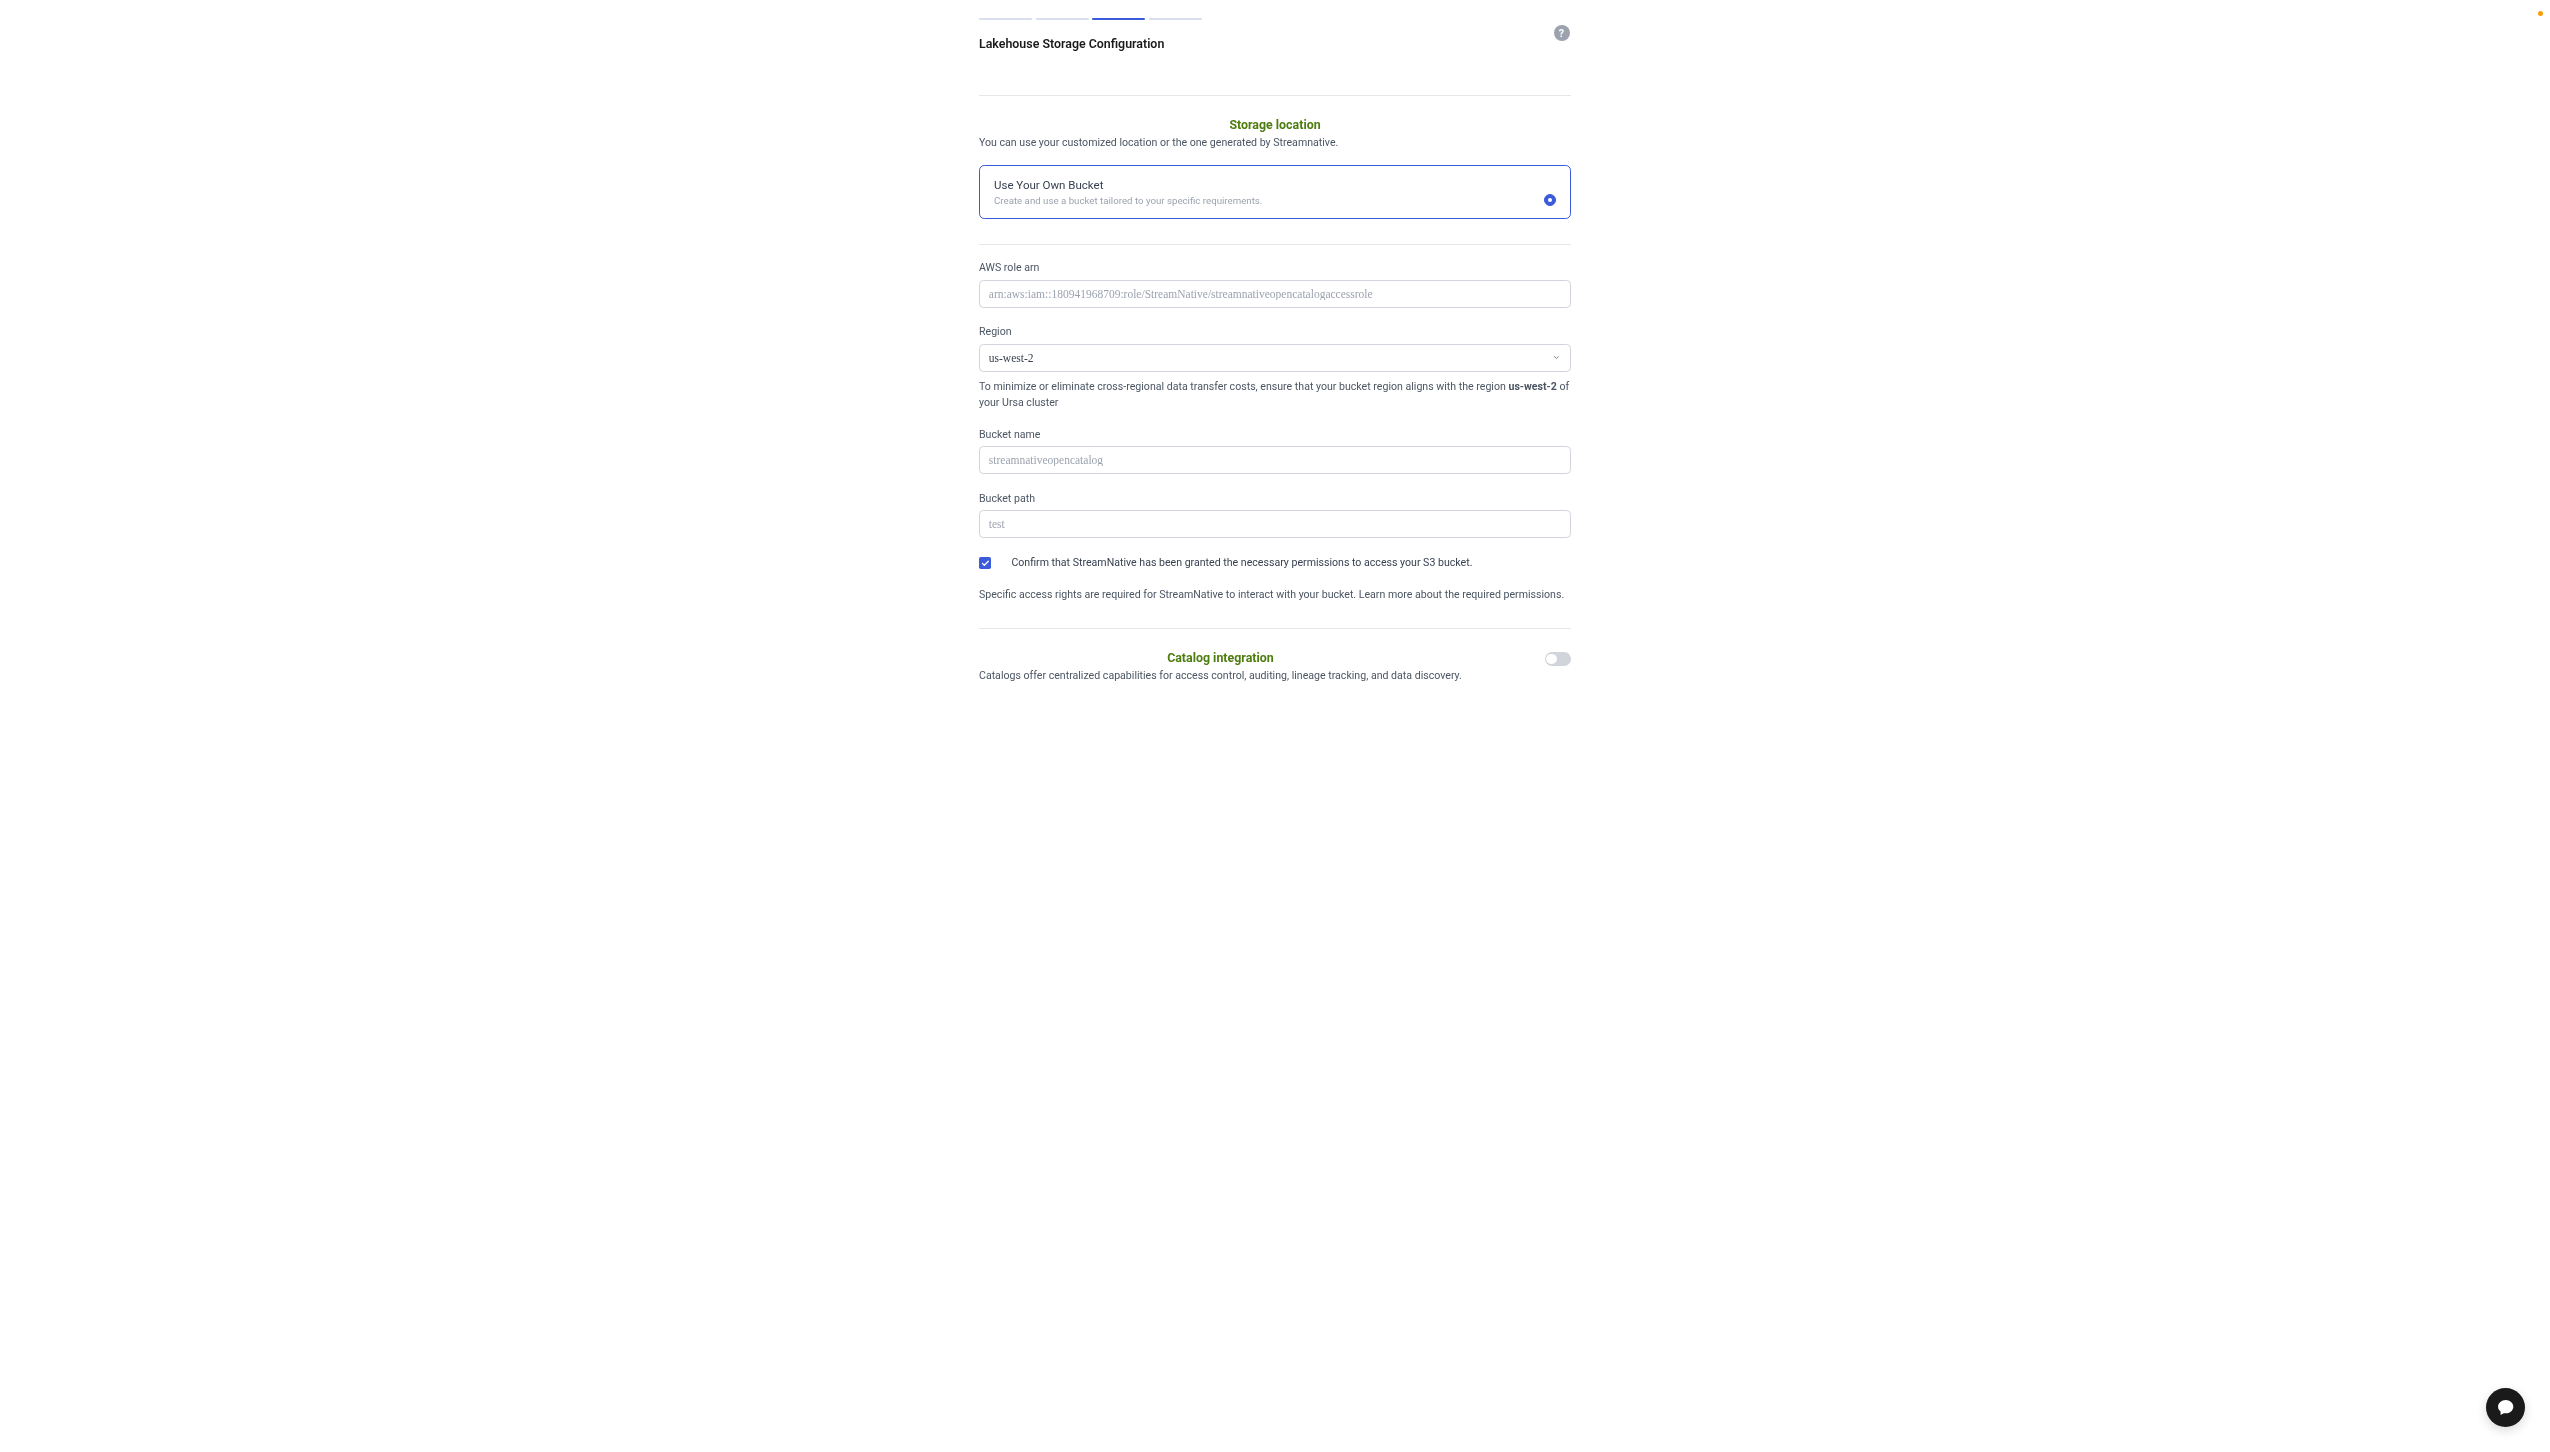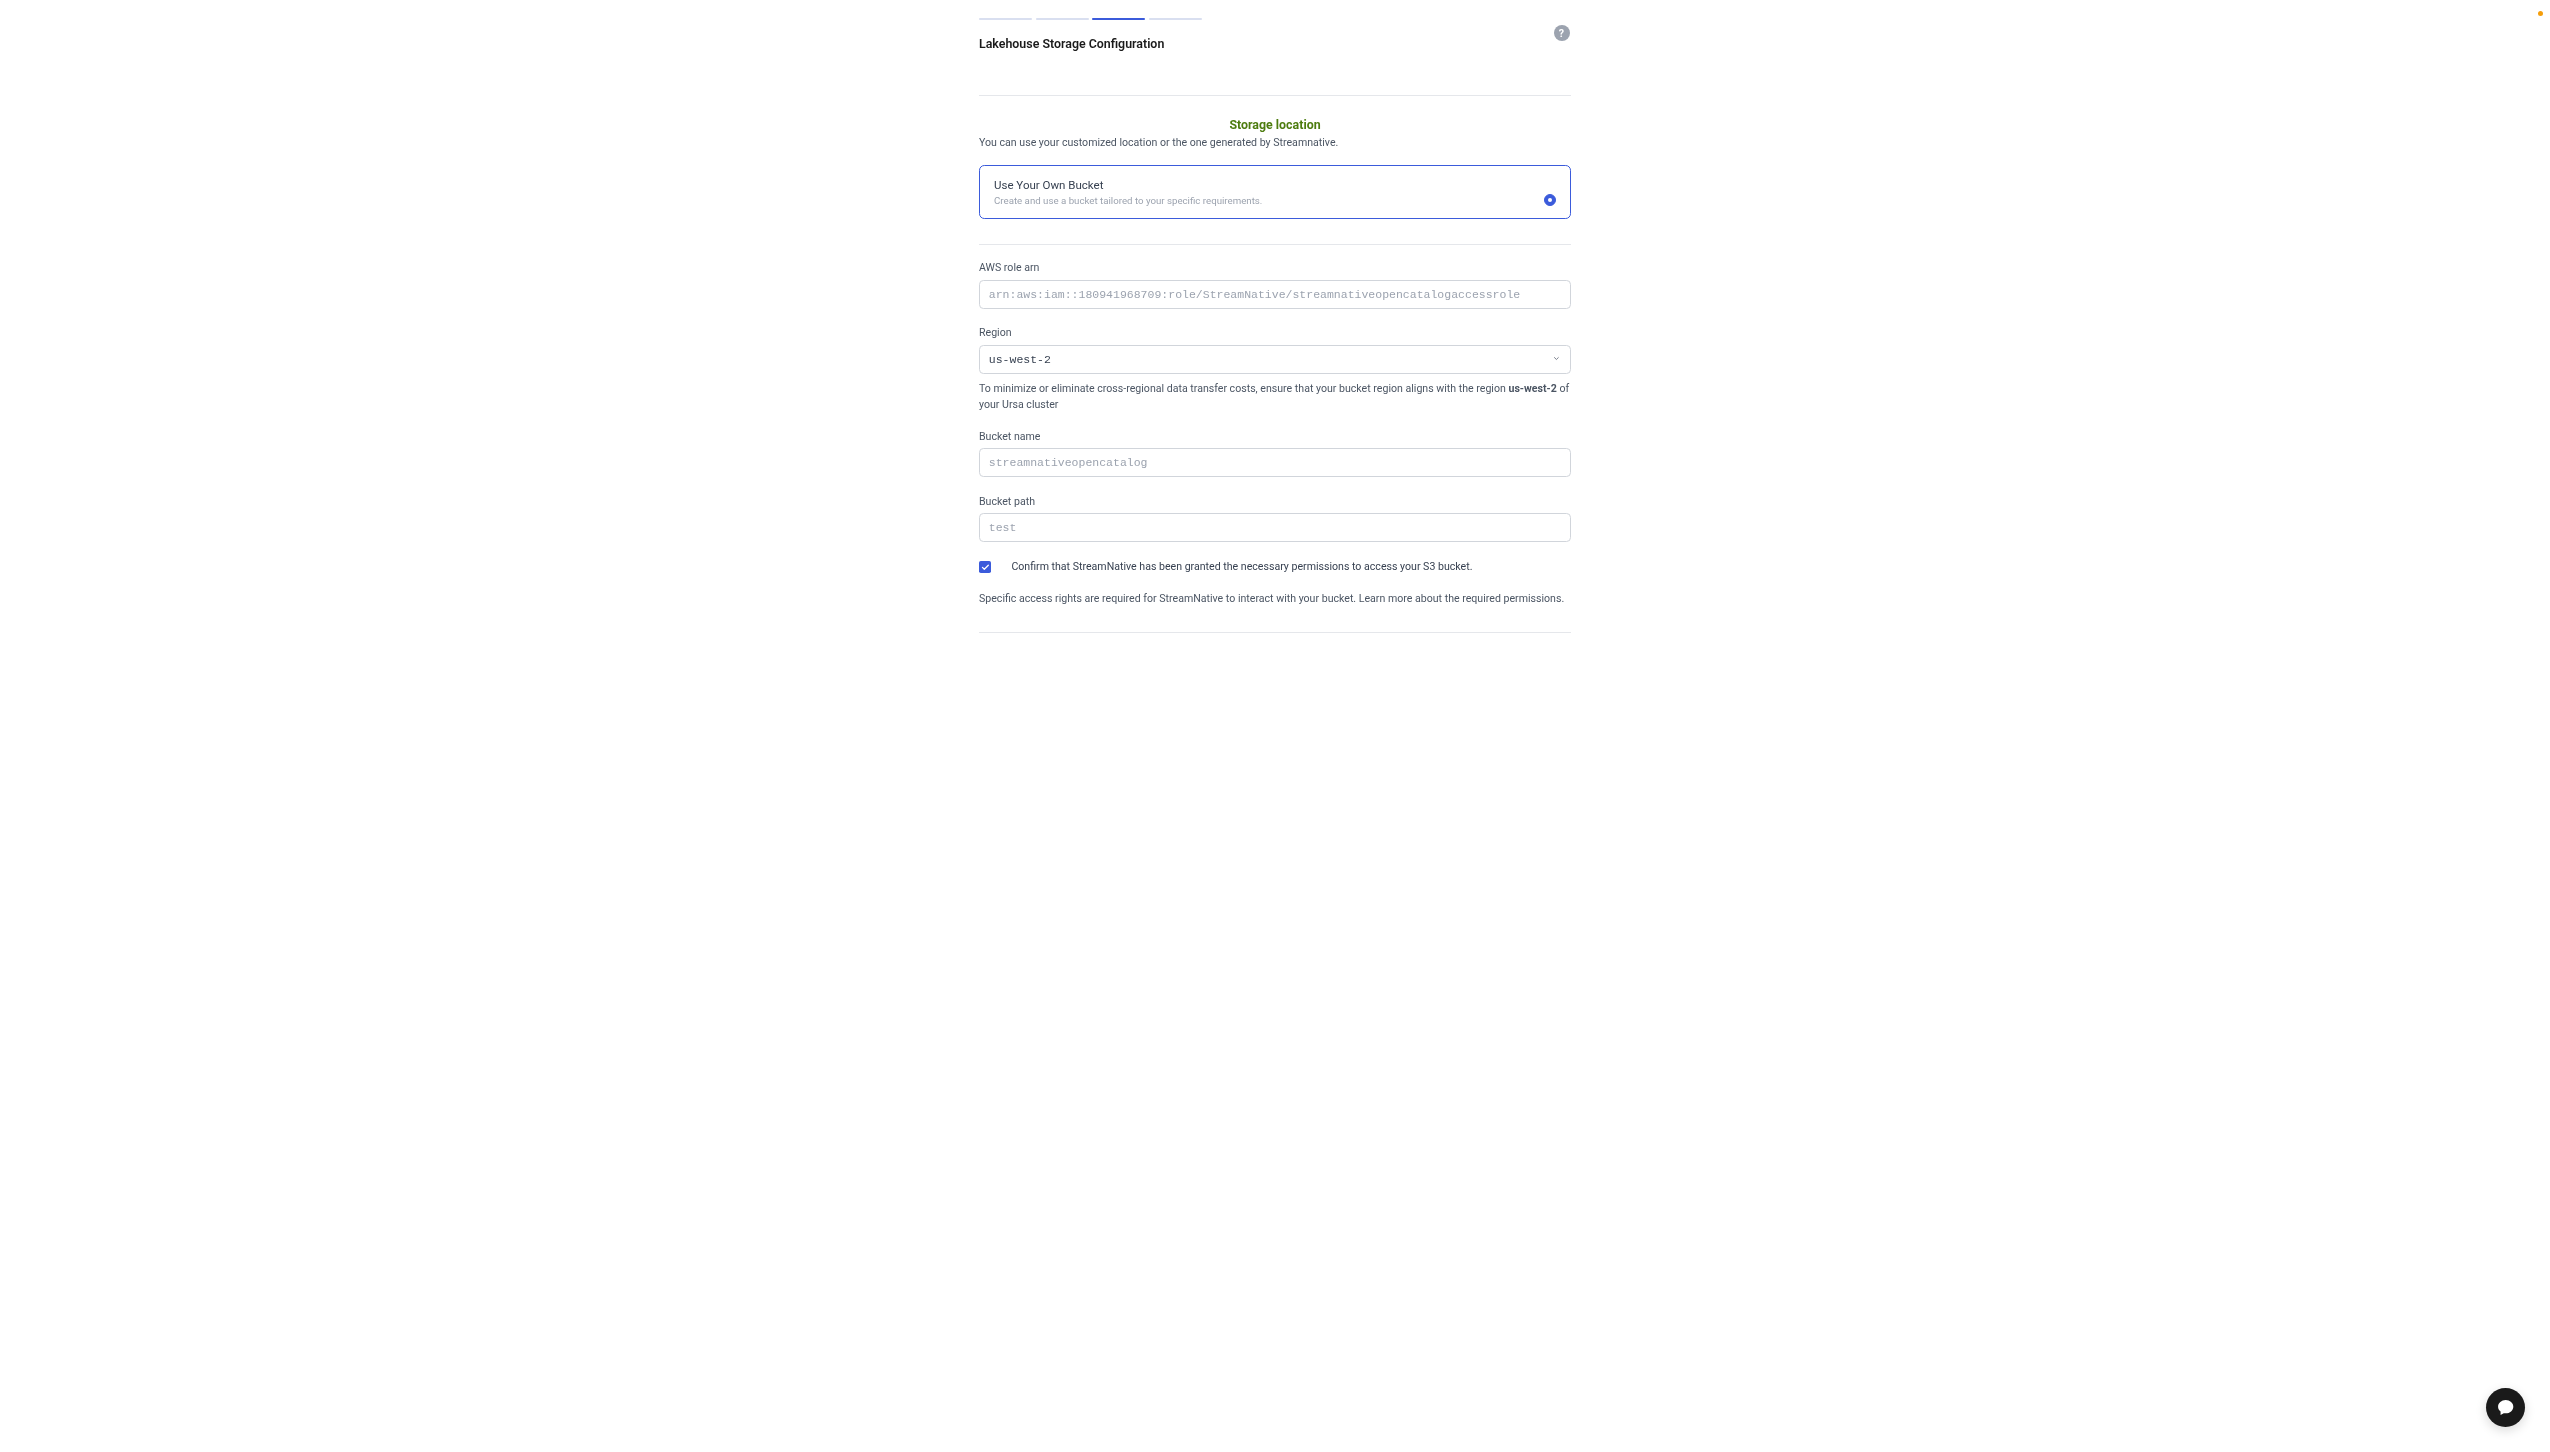--- a/index.html
+++ b/index.html
@@ -147,21 +147,21 @@
       display: block;
     }
     .text-input, .select-input {
       width: 100%;
       border: 0.9px solid #d1d5db;
       border-radius: 4.4px;
       padding: 7px 8.8px;
       font-size: 11.5px;
       color: #374151;
       background: #fff;
-      font-family: Liberation Mono, monospace;
+      font-family: Liberation Serif, serif;
     }
     .text-input::placeholder {
       color: #9ca3af;
     }
     .select-wrap {
       position: relative;
     }
     .select-input {
       appearance: none;
       -webkit-appearance: none;
@@ -361,20 +361,29 @@
                 <polyline points="20 6 9 17 4 12"></polyline>
               </svg>
           </div>
           <div class="checkbox-label">Confirm that StreamNative has been granted the necessary permissions to access your S3 bucket.</div>
         </div>
         <div class="field-hint" style="margin-top:18px;">Specific access rights are required for StreamNative to interact with your bucket. Learn more about the required permissions.</div>
       </div>
 
       <hr class="divider">
 
+      <div class="section-row">
+        <div>
+          <div class="section-title">Catalog integration</div>
+          <div class="section-desc" style="margin-bottom:21px;">Catalogs offer centralized capabilities for access control, auditing, lineage tracking, and data discovery.</div>
+        </div>
+        <div class="toggle">
+          <div class="toggle-knob"></div>
+        </div>
+      </div>
 
 
     </div>
   </div>
 </div>
 
 <div class="chat-fab">
   <svg viewBox="0 0 28 28">
     <path d="M14 3C8 3 3 7.3 3 12.6c0 2.8 1.4 5.3 3.6 7v4.9l4.6-2.6c.9.2 1.8.3 2.8.3 6 0 11-4.3 11-9.6S20 3 14 3z"></path>
   </svg>

